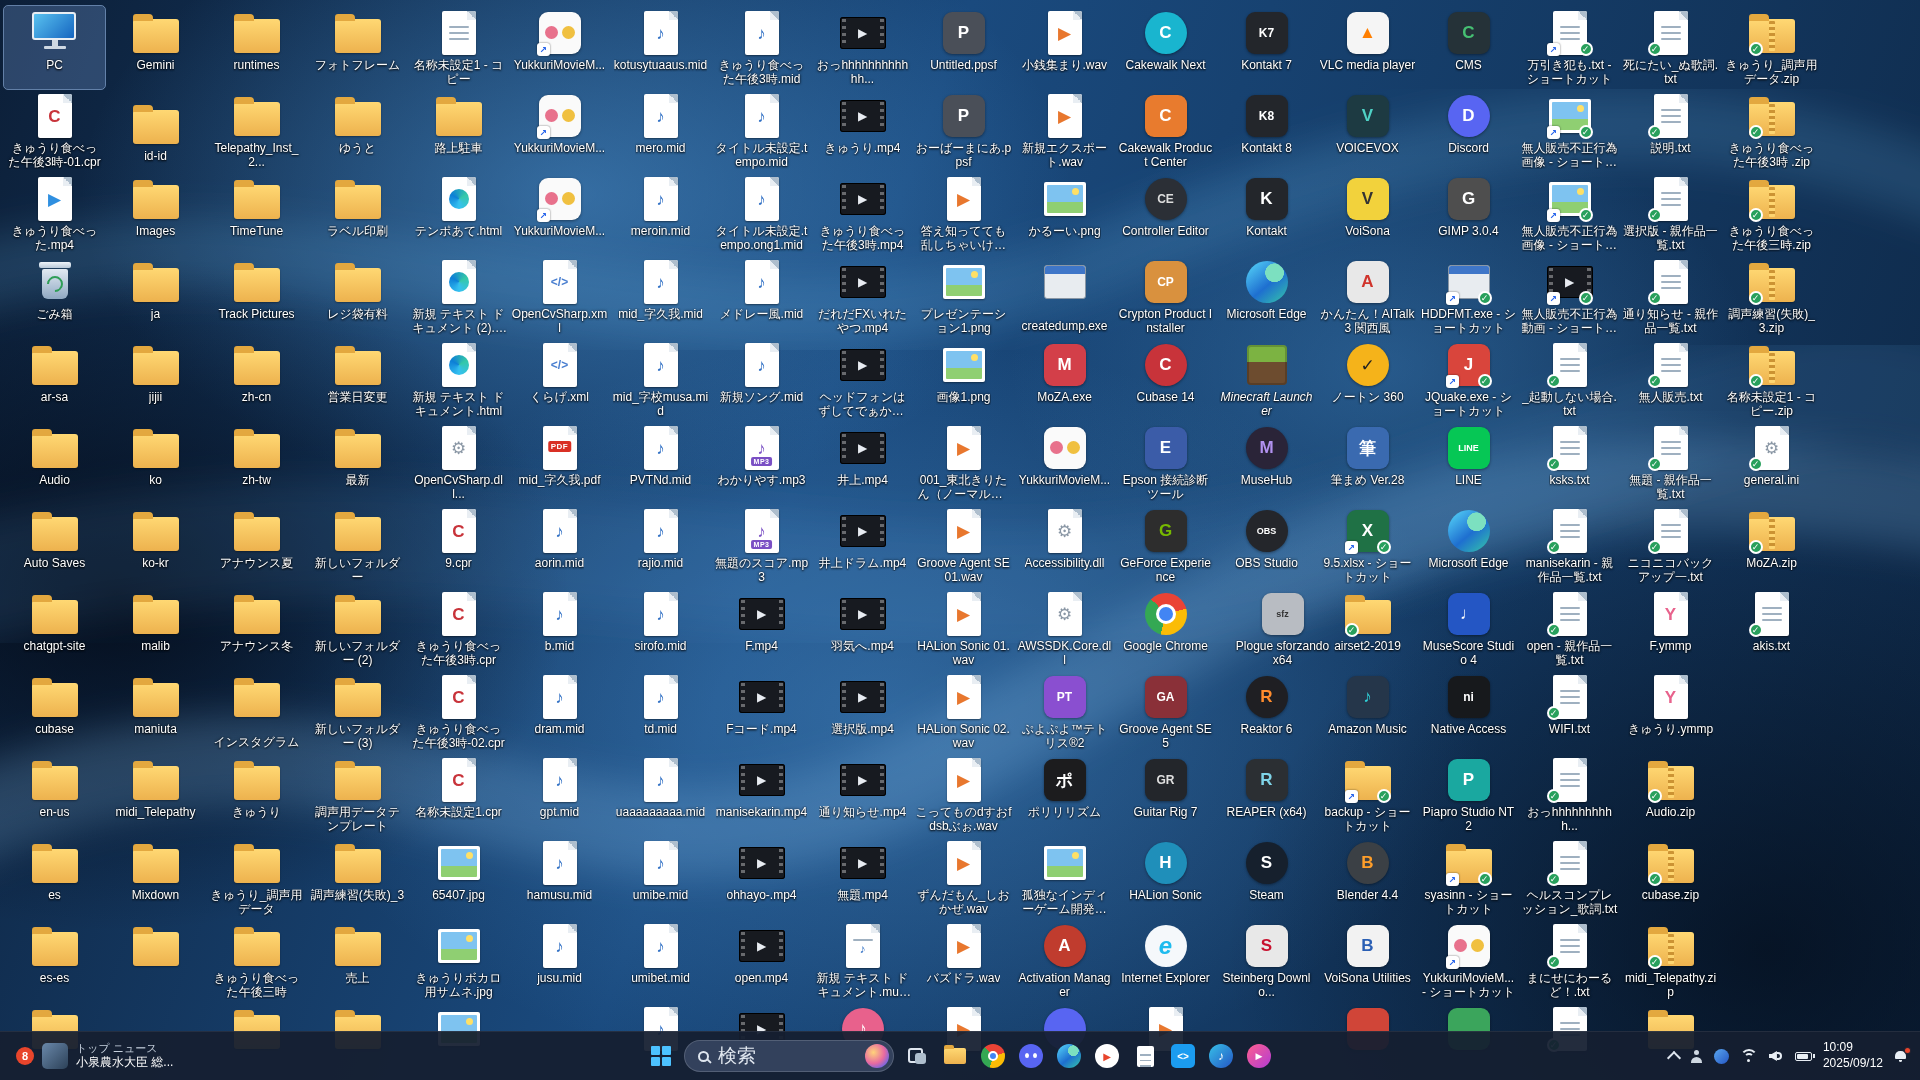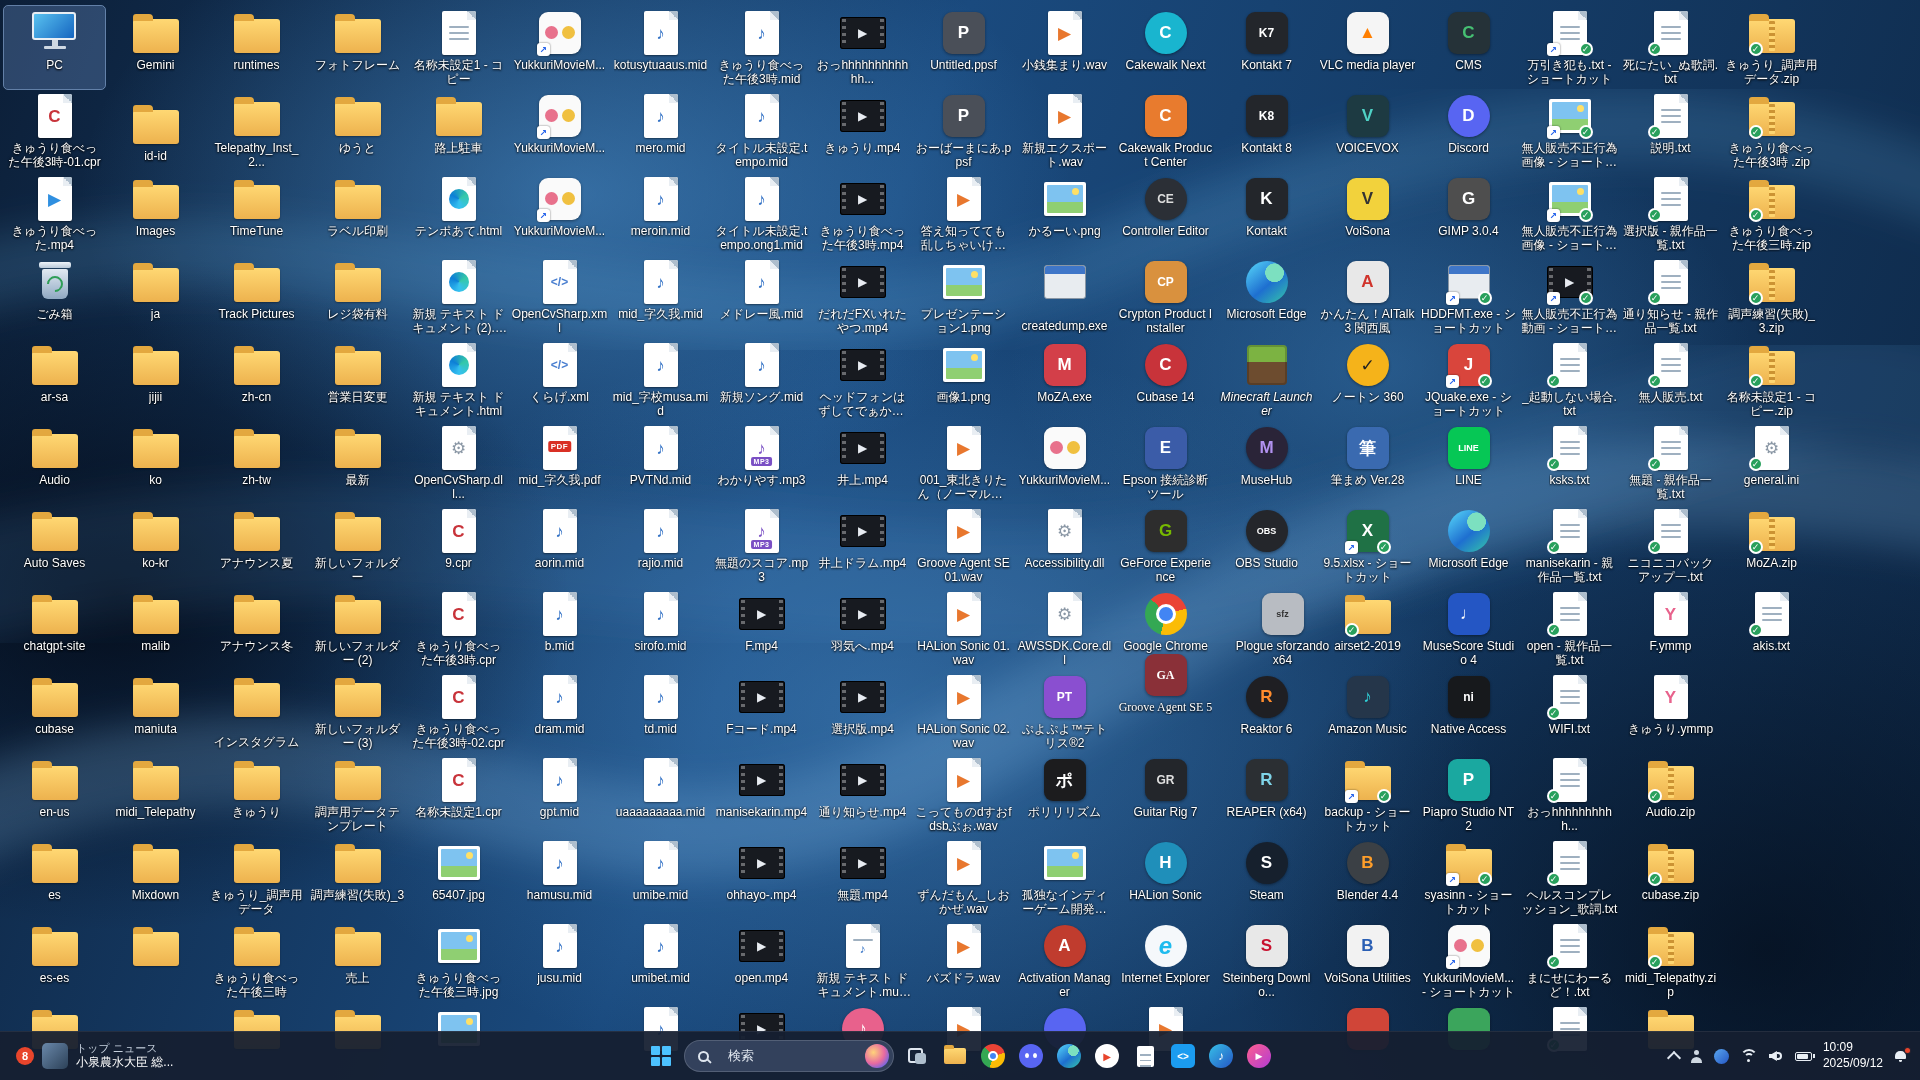--- a/index.html
+++ b/index.html
@@ -109,22 +109,22 @@
   .tb-thumb{width:26px;height:26px;border-radius:5px;flex:none;
     background:linear-gradient(135deg,#6a88aa,#2c4158);}
   .tb-wtext{display:flex;flex-direction:column;line-height:1.25;}
   .tb-wt1{font-size:11px;color:#c6d1de;}
   .tb-wt2{font-size:12px;color:#fff;}
   .tb-center{position:absolute;left:50%;transform:translateX(-50%);display:flex;align-items:center;gap:4px;}
   .tba{width:38px;height:40px;display:flex;align-items:center;justify-content:center;border-radius:6px;}
   .win{display:grid;grid-template-columns:9px 9px;grid-template-rows:9px 9px;gap:2px;}
   .win i{background:#4cc2ff;border-radius:1px;}
   .tb-search{height:32px;width:210px;background:#33415c;border:1px solid rgba(255,255,255,.16);
-    border-radius:16px;display:flex;align-items:center;gap:19px;padding:0 4px 0 13px;
-    color:#e2e8f0;font-size:13px;box-sizing:border-box;}
+    border-radius:16px;display:flex;align-items:center;gap:9px;padding:0 4px 0 13px;
+    color:#e2e8f0;font-size:19px;box-sizing:border-box;}
   .mag{width:11px;height:11px;border:2px solid #dfe6ef;border-radius:50%;position:relative;flex:none;box-sizing:border-box;}
   .mag::after{content:"";position:absolute;width:6px;height:2px;background:#dfe6ef;
     transform:rotate(45deg);right:-5px;bottom:-2px;border-radius:1px;}
   .tb-avatar{margin-left:auto;width:24px;height:24px;border-radius:50%;flex:none;
     background:radial-gradient(circle at 35% 35%,#ffd37a,#e86aa0 50%,#5865f2 85%);}
   #tb-apps{display:flex;align-items:center;}
   .i-tv{position:relative;width:18px;height:16px;}
   .i-tv::before{content:"";position:absolute;left:0;top:0;width:11px;height:11px;border:2px solid #dfe6ef;border-radius:3px;}
   .i-tv::after{content:"";position:absolute;right:0;bottom:0;width:11px;height:11px;background:#aebecd;border-radius:3px;}
   .i-fold{position:relative;width:22px;height:16px;border-radius:2px;background:linear-gradient(#ffd873,#edb24e);}
@@ -608,21 +608,21 @@
         <div class="lbl">65407.jpg</div>
       </div>
       <div class="cell" title="きゅうりボカロ用サムネ.jpg" style="left: 408px; top: 919px; width: 101px;">
         <div class="igw">
           <div class="ig-img">
             <div class="pic">
               <span class="sun"></span>
             </div>
           </div>
         </div>
-        <div class="lbl">きゅうり食べった午後三時.jpg</div>
+        <div class="lbl">きゅうりボカロ用サムネ.jpg</div>
       </div>
       <div class="cell" style="left: 408px; top: 1002px; width: 101px;">
         <div class="igw">
           <div class="ig-img">
             <div class="pic">
               <span class="sun"></span>
             </div>
           </div>
         </div>
         <div class="lbl"></div>
@@ -1286,21 +1286,21 @@
           <div class="ig-app" style="background:#2d2d2d;color:#76b900;font-size:17px">G</div>
         </div>
         <div class="lbl">GeForce Experience</div>
       </div>
       <div class="cell" title="Google Chrome" style="left: 1115px; top: 587px; width: 101px;">
         <div class="igw">
           <div class="ig-chrome"></div>
         </div>
         <div class="lbl">Google Chrome</div>
       </div>
-      <div class="cell" title="Groove Agent SE 5" style="left: 1115px; top: 648px; width: 101px; font-family: Liberation Serif, serif;">
+      <div class="cell" title="Groove Agent SE 5" style="left: 1115px; top: 670px; width: 101px;">
         <div class="igw">
           <div class="ig-app" style="background:#8a3038;color:#fff;font-size:12px">GA</div>
         </div>
         <div class="lbl">Groove Agent SE 5</div>
       </div>
       <div class="cell" title="Guitar Rig 7" style="left: 1115px; top: 753px; width: 101px;">
         <div class="igw">
           <div class="ig-app" style="background:#23262b;color:#e0e0e0;font-size:12px">GR</div>
         </div>
         <div class="lbl">Guitar Rig 7</div>

